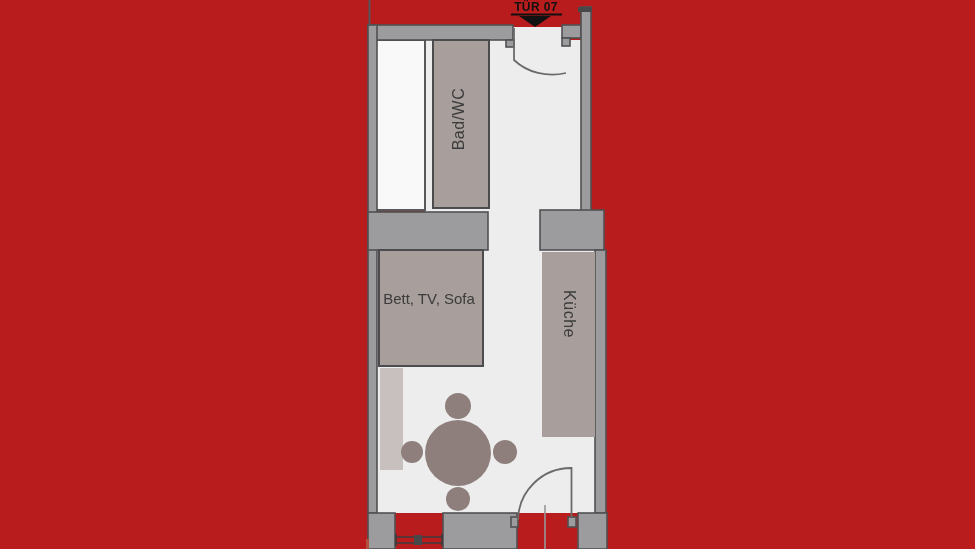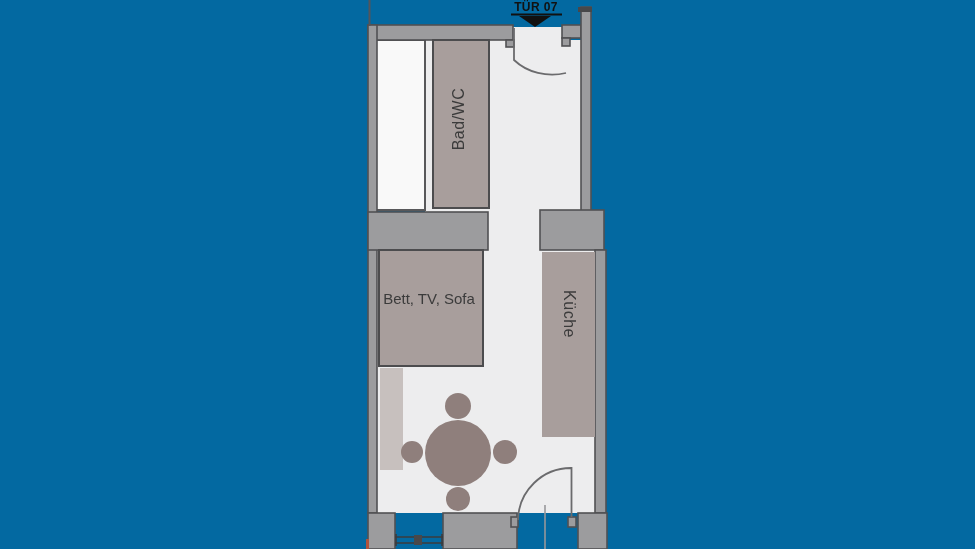--- a/index.html
+++ b/index.html
@@ -1,20 +1,20 @@
 <!DOCTYPE html>
 <html><head>
 <meta charset="utf-8">
 <style>
   html, body { margin: 0; padding: 0; background: #ffffff; }
   .canvas {
     position: relative;
     width: 975px;
     height: 549px;
-    background: #0369a1;
+    background: #b91c1c;
     overflow: hidden;
     font-family: "Liberation Sans", sans-serif;
   }
   svg { position: absolute; top: 0; left: 0; }
 
   
   .wall-stroke rect { stroke: #515153; stroke-width: 1.6; }
   .outlined { stroke: #58585a; stroke-width: 2; }
   .outlined-dark { stroke: #4c4c4e; stroke-width: 2; }
   .no-stroke { stroke: none; }

